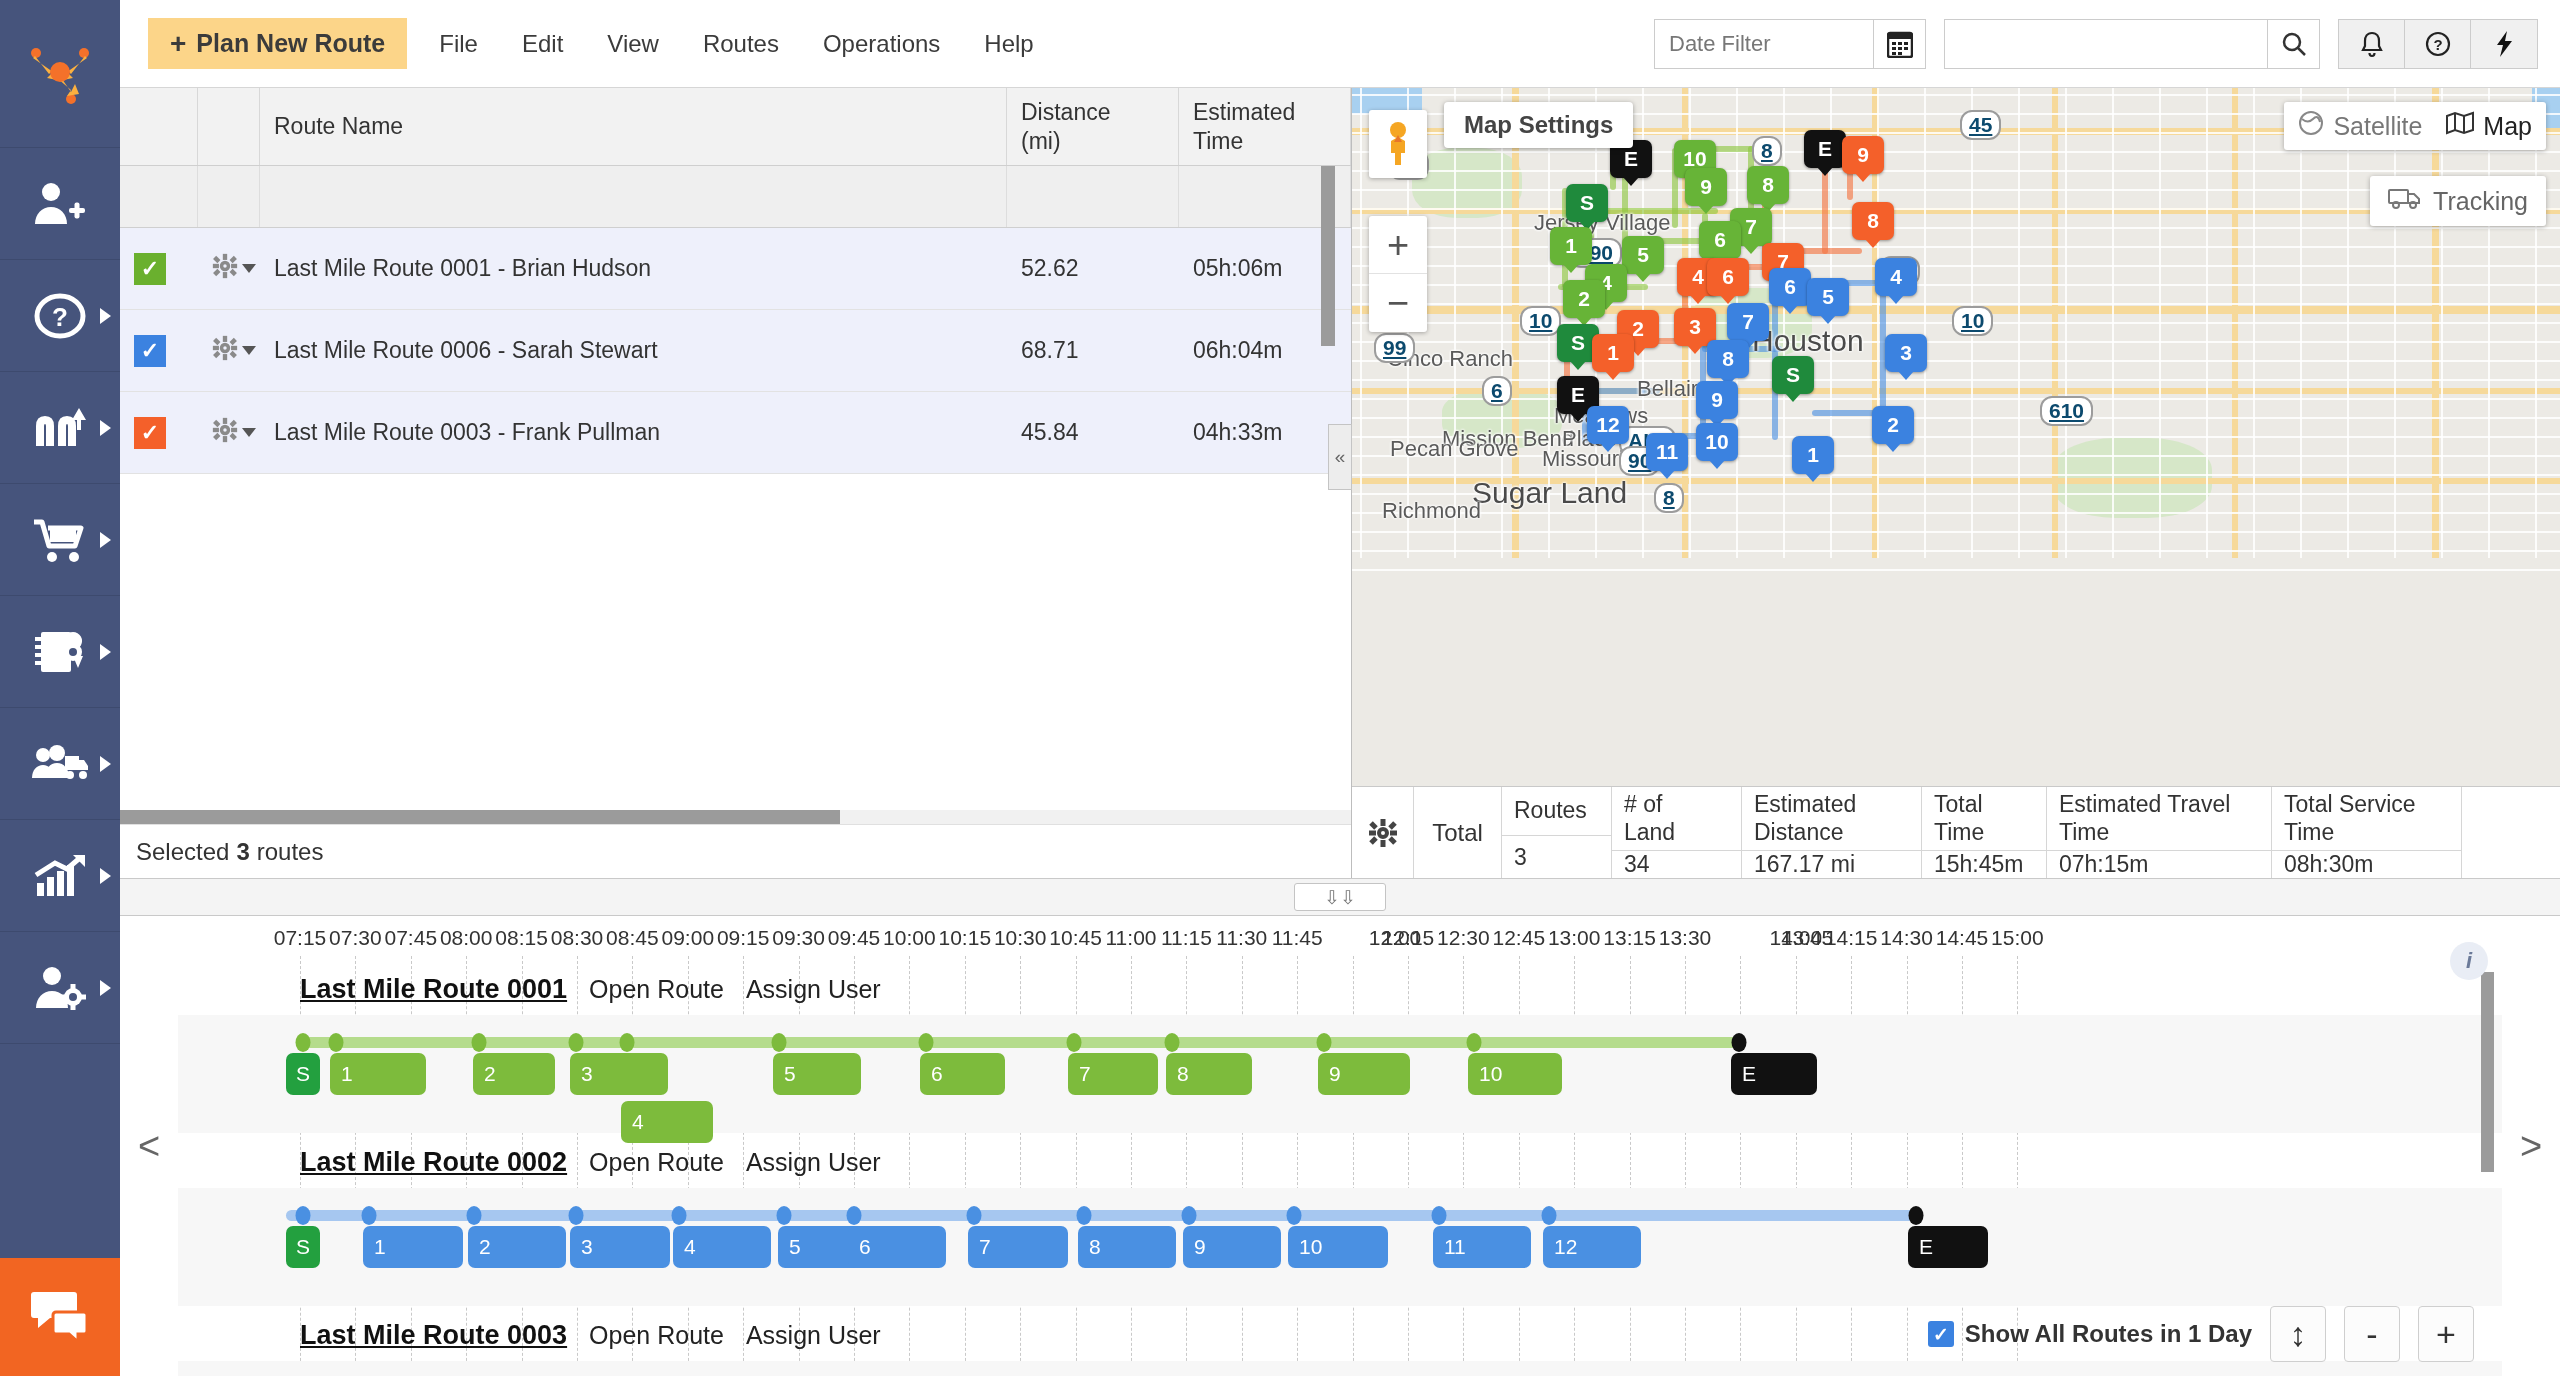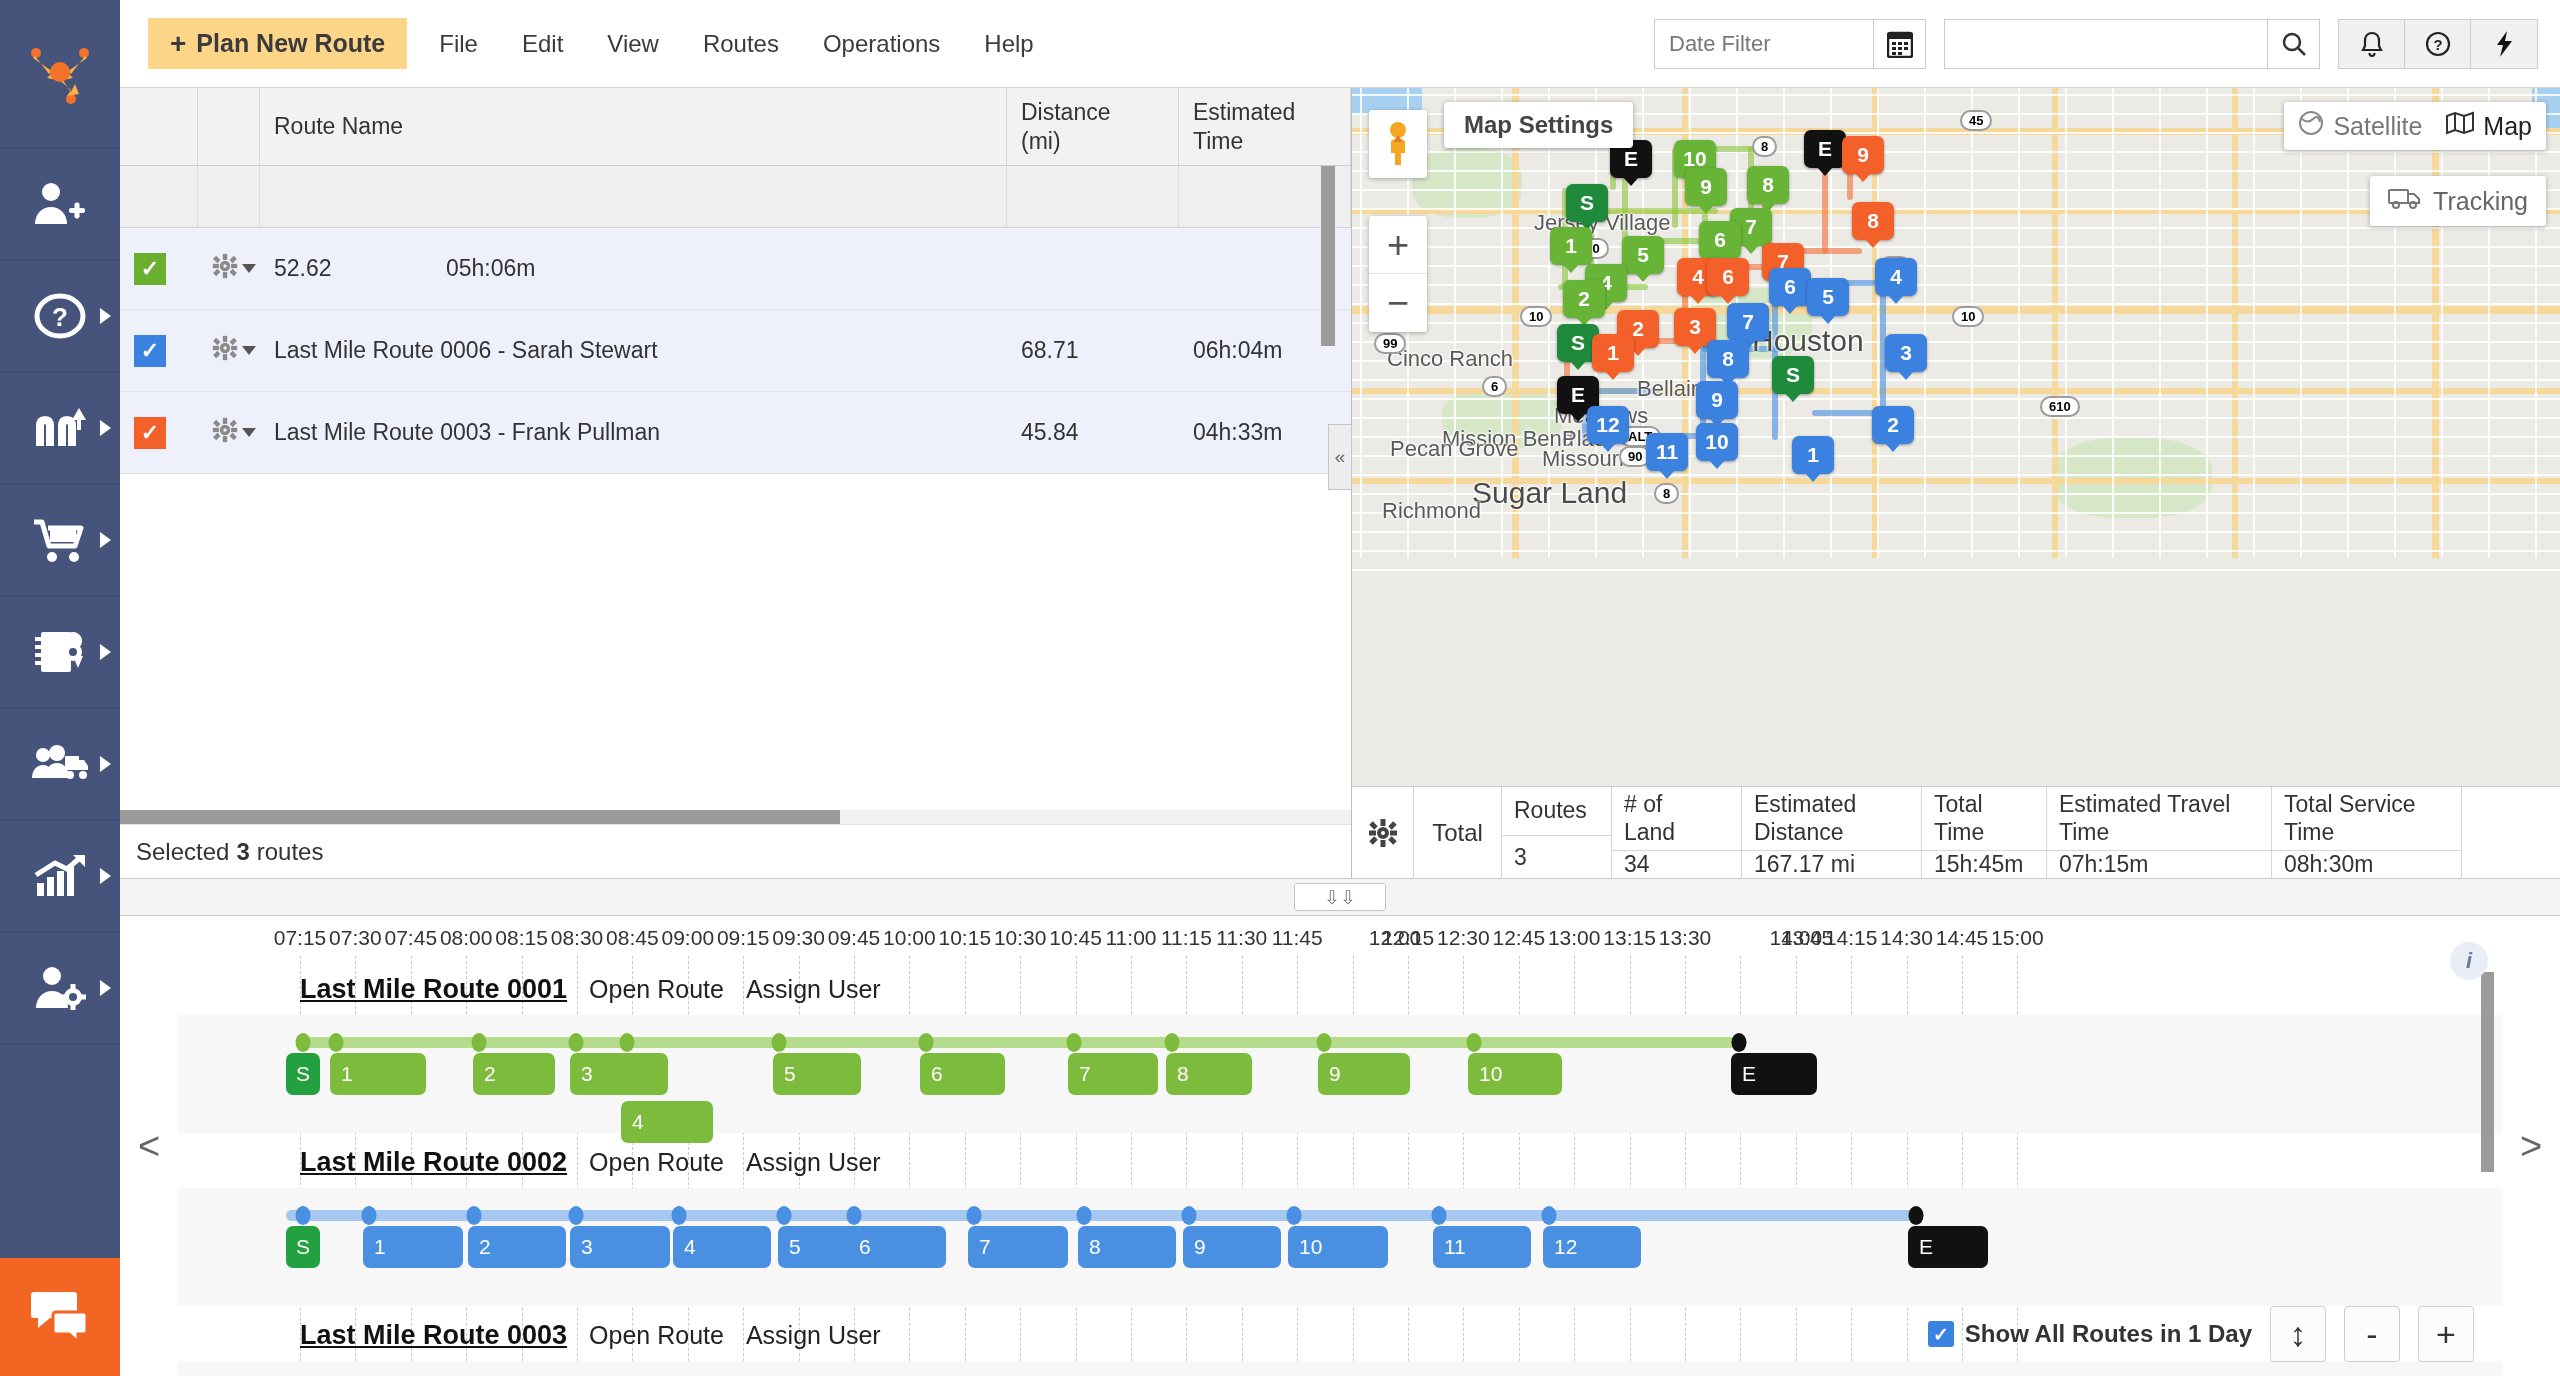--- a/index.html
+++ b/index.html
@@ -165,22 +165,22 @@
   .road { position: absolute; background: #f6d99a; }
   .road-w { position: absolute; background: #fff; }
 
   .map-label {
     position: absolute; color: #5a5a5a; font-size: 22px; white-space: nowrap;
     text-shadow: 0 0 3px #fff, 0 0 3px #fff, 0 0 3px #fff;
   }
   .map-label.big { font-size: 30px; color: #4a4a4a; }
   .shield {
     position: absolute; background: #fff; border: 2px solid #b9b9b9;
-    border-radius: 12px; font-size: 13px; color: #000000; font-weight: bold;
-    padding: 1px 7px; white-space: nowrap;
+    border-radius: 12px; font-size: 21px; color: #0c4a6e; font-weight: bold;
+    padding: 1px 7px; white-space: nowrap; text-decoration: underline;
   }
   .shield.isl { background: #fff; border-color: #9c9c9c; }
 
   .rpath { position: absolute; border-radius: 5px; }
 
   .pin {
     position: absolute; width: 42px; height: 38px; border-radius: 7px;
     color: #fff; font-size: 21px; font-weight: bold;
     display: flex; align-items: center; justify-content: center;
     box-shadow: 0 1px 3px rgba(0,0,0,.38); cursor: pointer; z-index: 4;
@@ -584,20 +584,21 @@
   <rect x="1" y="12.5" width="7" height="5"></rect>
                       <rect x="22" y="12.5" width="7" height="5"></rect>
   <rect x="3" y="4" width="5" height="7" transform="rotate(-45 5.5 7.5)"></rect>
   <rect x="22" y="19" width="5" height="7" transform="rotate(-45 24.5 22.5)"></rect>
   <rect x="22" y="4" width="5" height="7" transform="rotate(45 24.5 7.5)"></rect>
   <rect x="3" y="19" width="5" height="7" transform="rotate(45 5.5 22.5)"></rect>
                     </svg></span>
          <span class="gear-caret"></span>
        </span>
      </div>
+     <div class="cell c-name">Last Mile Route 0001 - Brian Hudson</div>
      <div class="cell c-dist">52.62</div>
      <div class="cell c-time">05h:06m</div>
             </div>
             <div class="rt-row">
               <div class="cell c-check">
        <span class="cb" style="background:#3b82e0">✓</span>
      </div>
      <div class="cell c-gear">
        <span class="gear-wrap">
          <span><svg width="26" height="26" viewBox="0 0 30 30" fill="#8a8a8a">

